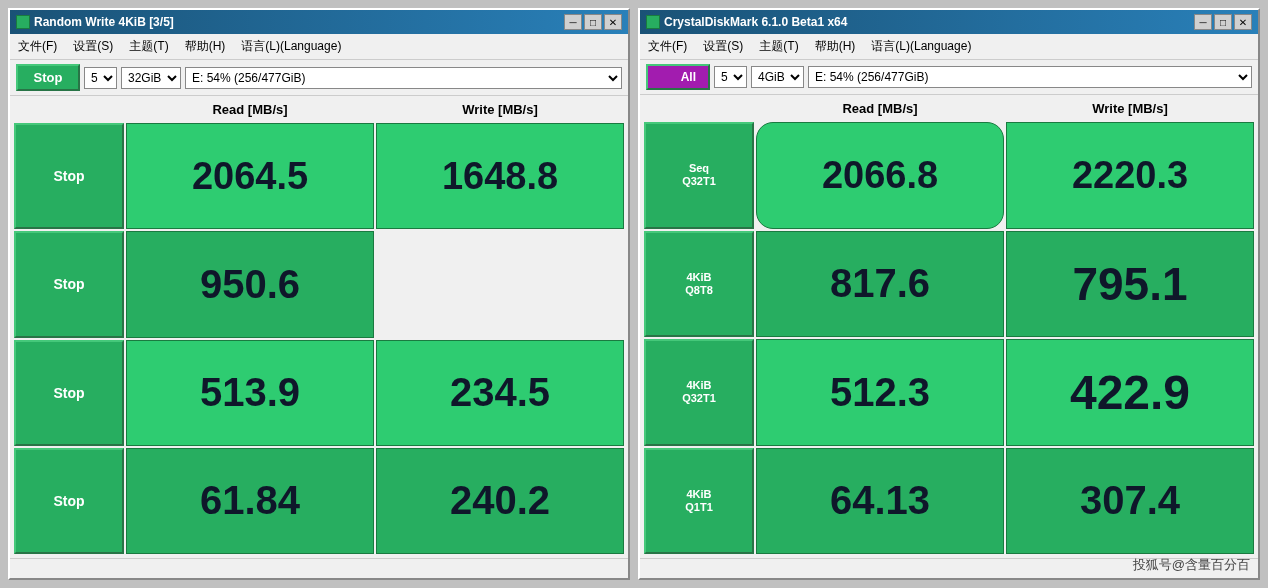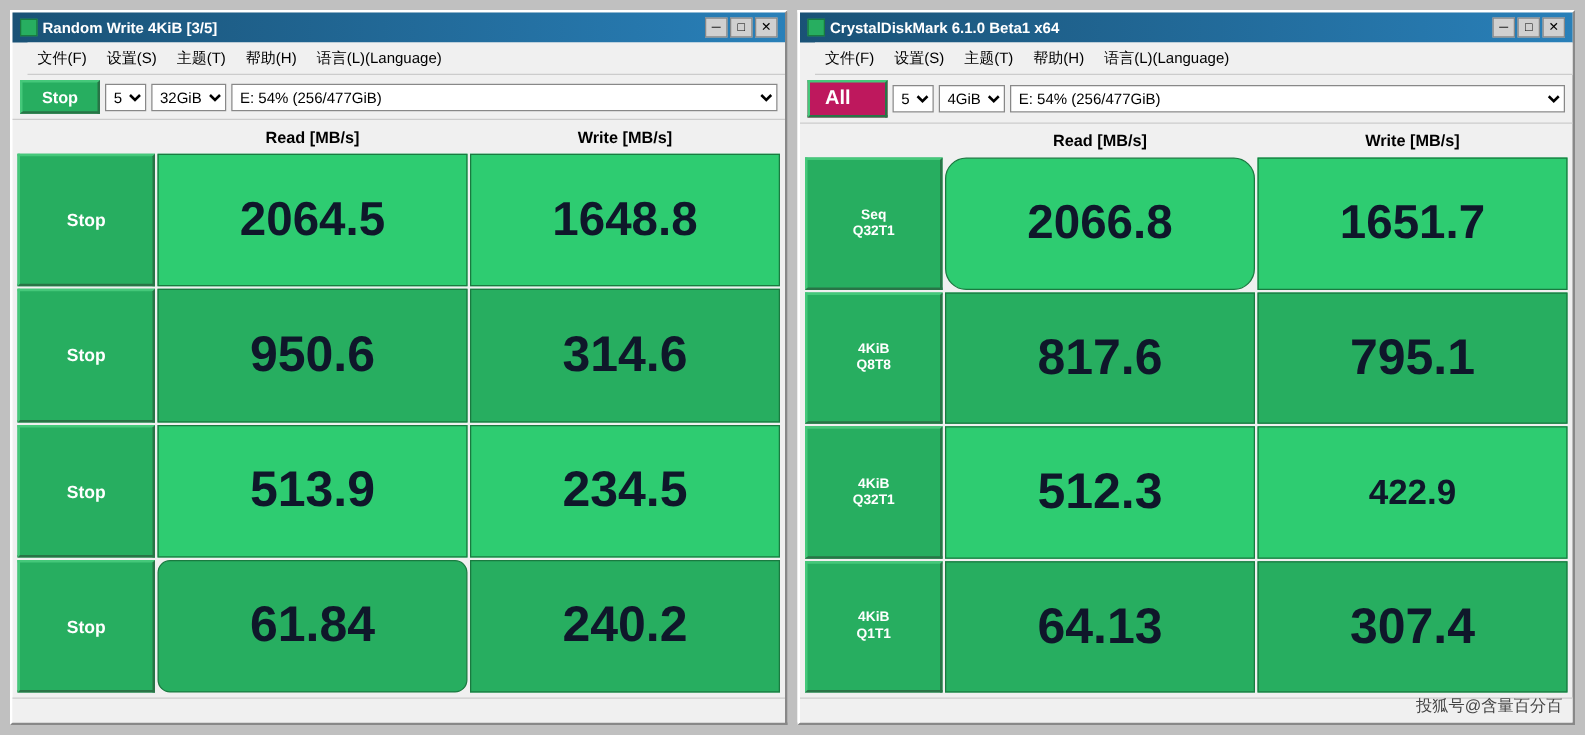--- a/index.html
+++ b/index.html
@@ -66,21 +66,20 @@
       color: #000;
     }
 
     .menu-bar {
       background: #f0f0f0;
       padding: 2px 4px;
       display: flex;
       gap: 8px;
       font-size: 12px;
       border-bottom: 1px solid #ccc;
-      margin-left: 12px;
     }
 
     .menu-item {
       padding: 2px 4px;
       cursor: pointer;
     }
 
     .toolbar {
       padding: 4px 6px;
       display: flex;
@@ -95,29 +94,29 @@
       font-weight: bold;
       font-size: 13px;
       padding: 4px 12px;
       border: 2px outset #45c87a;
       cursor: pointer;
       min-width: 64px;
       text-align: center;
     }
 
     .all-btn-top {
-      background: #be185d;
-      color: white;
-      font-weight: bold;
-      font-size: 16px;
+      background: #a21caf;
+      color: white;
+      font-weight: bold;
+      font-size: 12px;
       padding: 4px 12px;
       border: 2px outset #45c87a;
       cursor: pointer;
       min-width: 64px;
-      text-align: left;
+      text-align: right;
     }
 
     .dropdown {
       height: 22px;
       font-size: 12px;
       border: 1px solid #888;
       background: white;
       padding: 0 2px;
     }
 
@@ -265,30 +264,29 @@
       </div>
 
       <div class="data-row">
         <button class="stop-btn">Stop</button>
         <div class="value-cell bright" style="font-size:38px;">2064.5</div>
         <div class="value-cell bright" style="font-size:38px;">1648.8</div>
       </div>
       <div class="data-row">
         <button class="stop-btn">Stop</button>
         <div class="value-cell" style="font-size:40px;">950.6</div>
-        <div class="value-cell" style="font-size:40px;">314.6</div>
       </div>
       <div class="data-row">
         <button class="stop-btn">Stop</button>
         <div class="value-cell bright" style="font-size:40px;">513.9</div>
         <div class="value-cell bright" style="font-size:40px;">234.5</div>
       </div>
       <div class="data-row">
         <button class="stop-btn">Stop</button>
-        <div class="value-cell" style="font-size:40px;border-radius:10px;">61.84</div>
+        <div class="value-cell" style="font-size:40px;">61.84</div>
         <div class="value-cell" style="font-size:40px;">240.2</div>
       </div>
     </div>
 
     <div class="status-bar"></div>
   </div>
 
   <div class="window">
 
     <div class="title-bar">
@@ -329,33 +327,33 @@
       <div class="header-row">
         <div class="header-cell"></div>
         <div class="header-cell">Read [MB/s]</div>
         <div class="header-cell">Write [MB/s]</div>
       </div>
 
       <div class="data-row">
         <button class="label-btn" style="white-space:pre-line;">Seq
 Q32T1</button>
         <div class="value-cell bright" style="font-size:38px;border-radius:17px;">2066.8</div>
-        <div class="value-cell bright" style="font-size:38px;">1651.7</div>
+        <div class="value-cell bright" style="font-size:38px;">2220.3</div>
       </div>
       <div class="data-row">
         <button class="label-btn" style="white-space:pre-line;">4KiB
 Q8T8</button>
         <div class="value-cell" style="font-size:40px;">817.6</div>
-        <div class="value-cell" style="font-size:40px;">795.1</div>
+        <div class="value-cell" style="font-size:46px;">795.1</div>
       </div>
       <div class="data-row">
         <button class="label-btn" style="white-space:pre-line;">4KiB
 Q32T1</button>
         <div class="value-cell bright" style="font-size:40px;">512.3</div>
-        <div class="value-cell bright" style="font-size:28px;">422.9</div>
+        <div class="value-cell bright" style="font-size:48px;">422.9</div>
       </div>
       <div class="data-row">
         <button class="label-btn" style="white-space:pre-line;">4KiB
 Q1T1</button>
         <div class="value-cell" style="font-size:40px;">64.13</div>
         <div class="value-cell" style="font-size:40px;">307.4</div>
       </div>
     </div>
 
     <div class="status-bar"></div>

